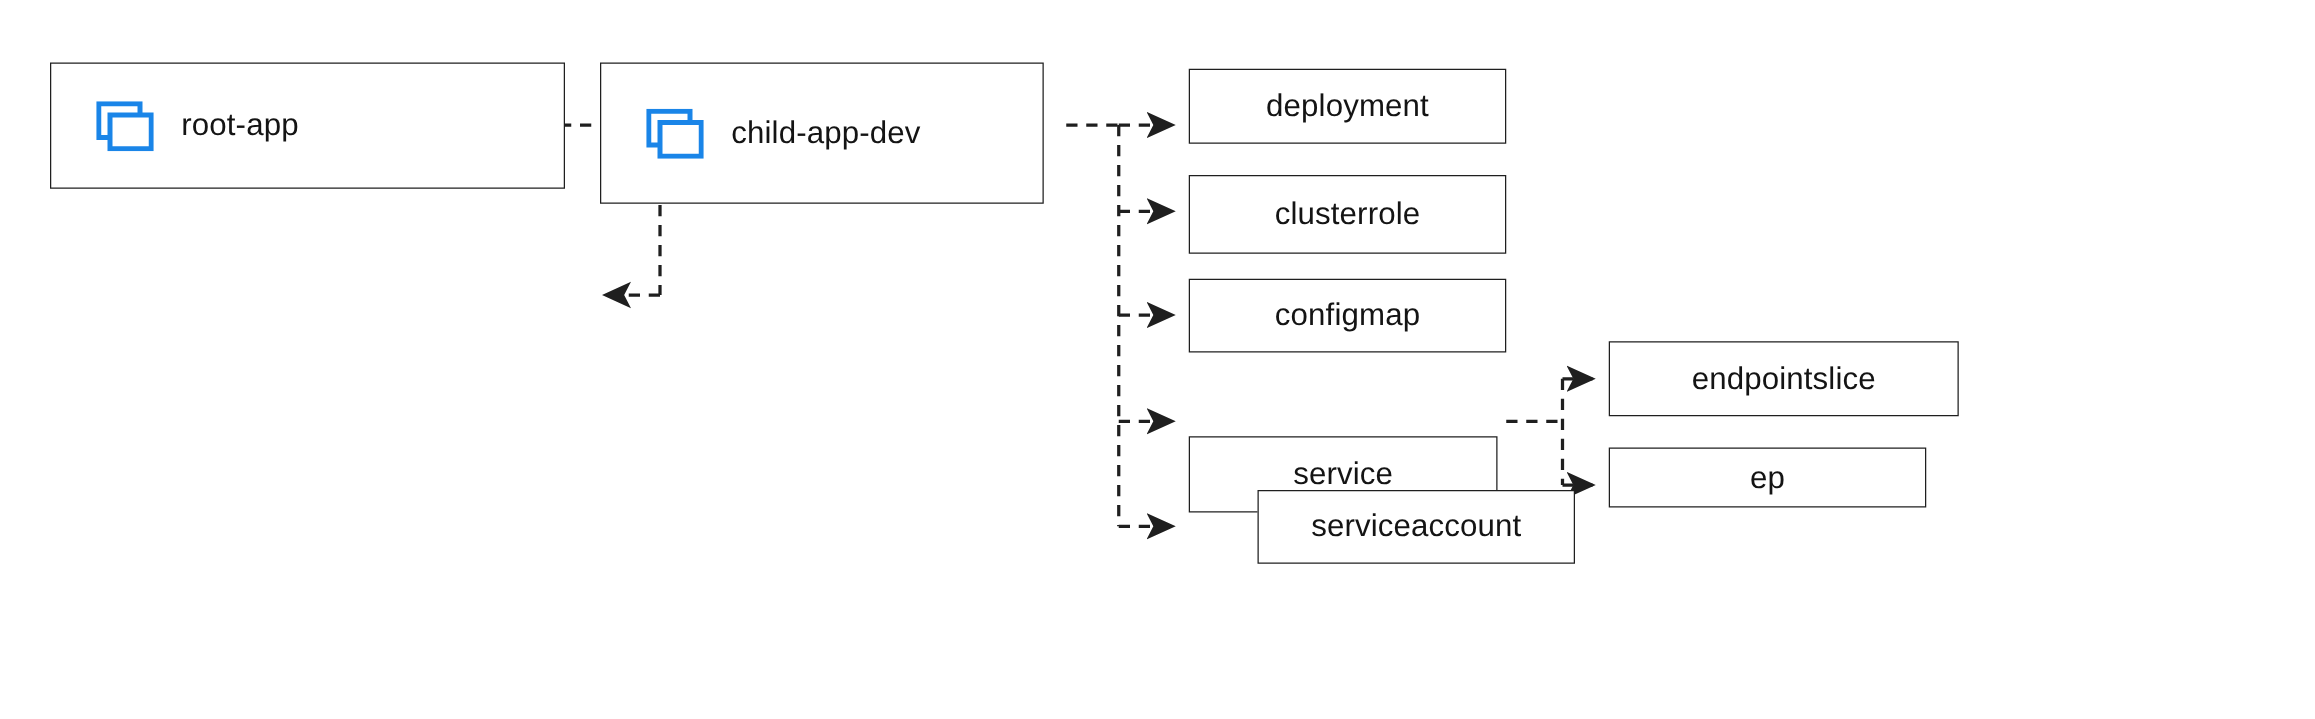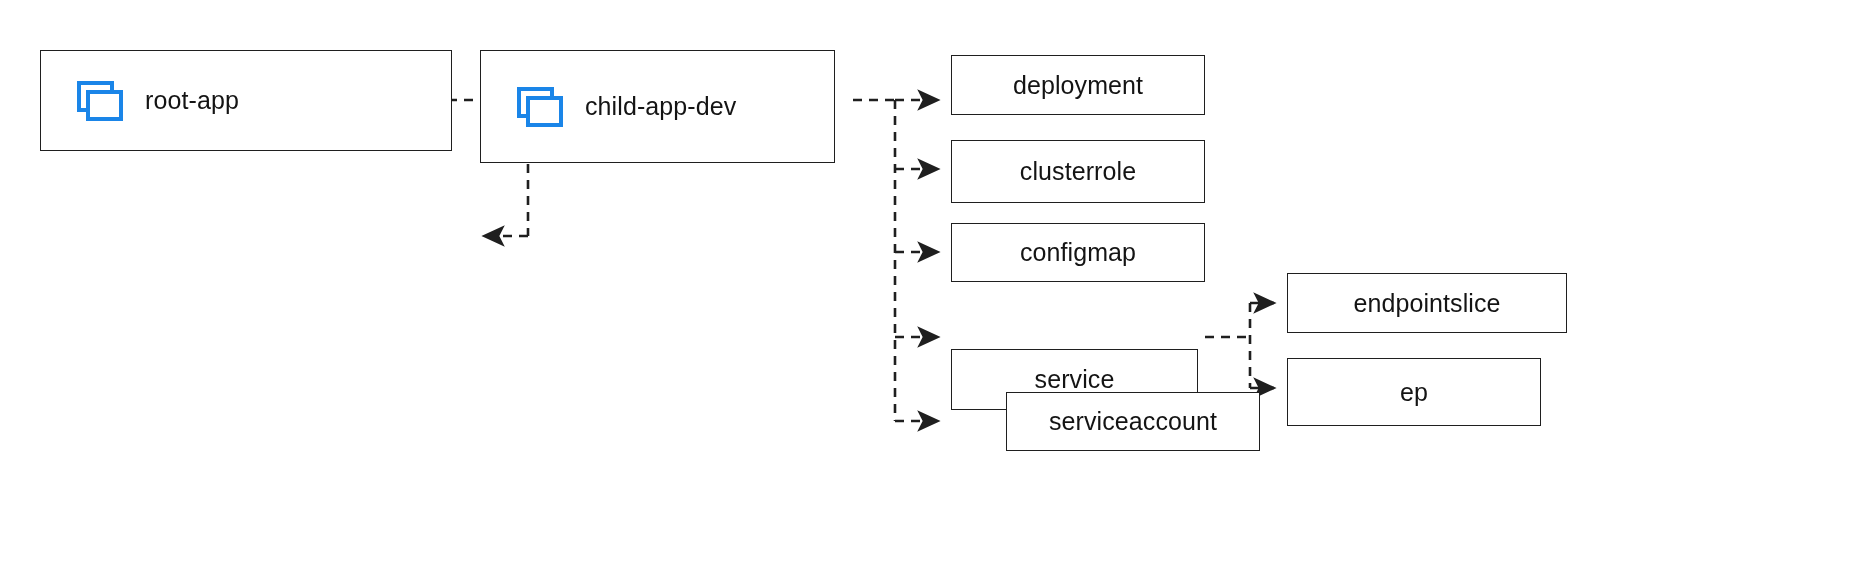--- a/index.html
+++ b/index.html
@@ -133,17 +133,17 @@
   </div>
 
   <div class="node resource" style="left:1006px; top:392px; width:254px; height:59px;">
     <span class="node-label">serviceaccount</span>
   </div>
 
   <div class="node resource" style="left:1287px; top:273px; width:280px; height:60px;">
     <span class="node-label">endpointslice</span>
   </div>
 
-  <div class="node resource" style="left:1287px; top:358px; width:254px; height:68px;">
+  <div class="node resource" style="left:1287px; top:358px; width:254px; height:48px;">
     <span class="node-label">ep</span>
   </div>
 
 </div>
 
 </body></html>

